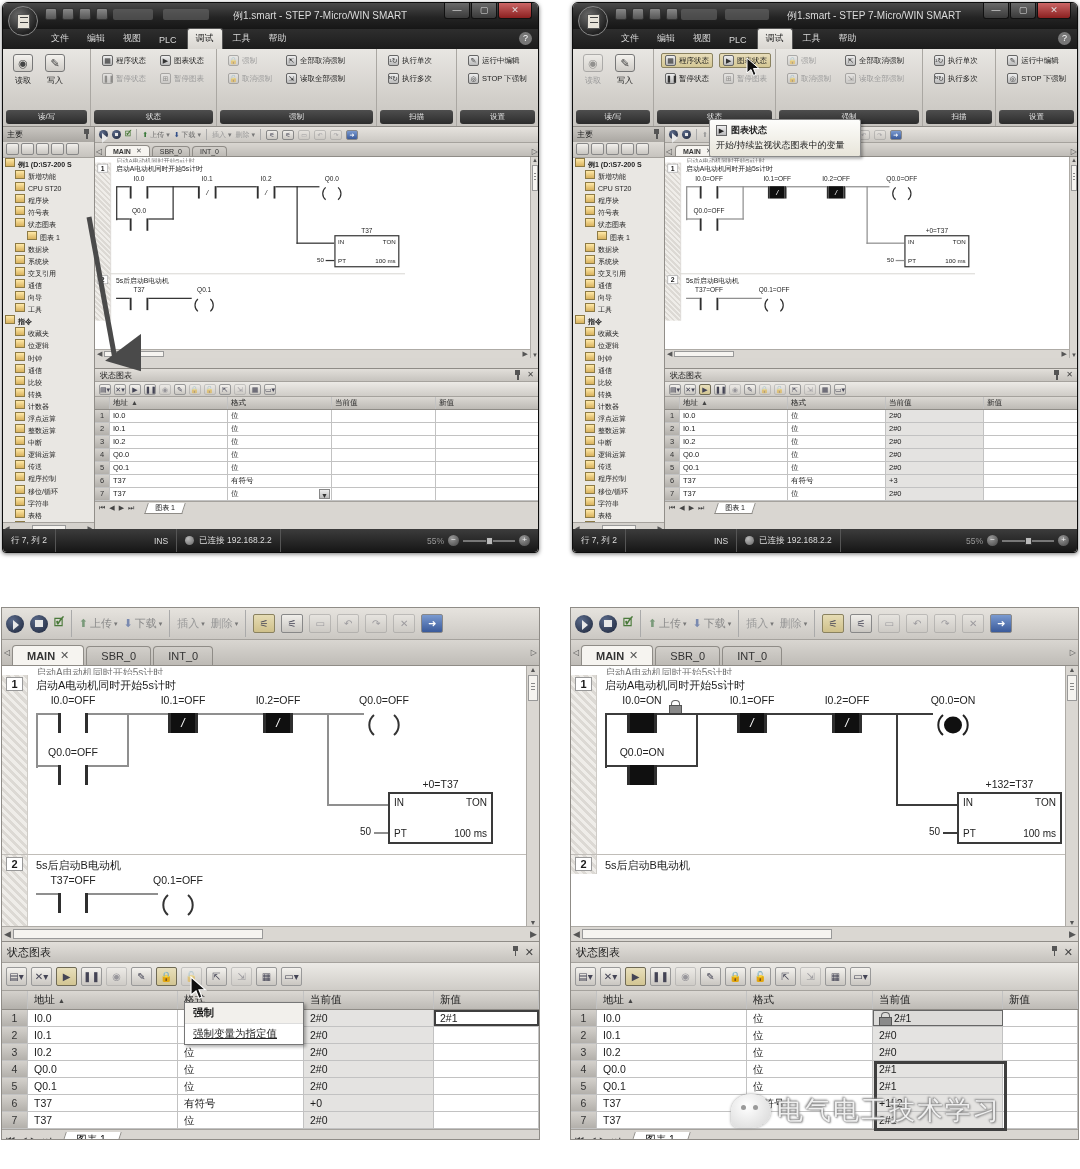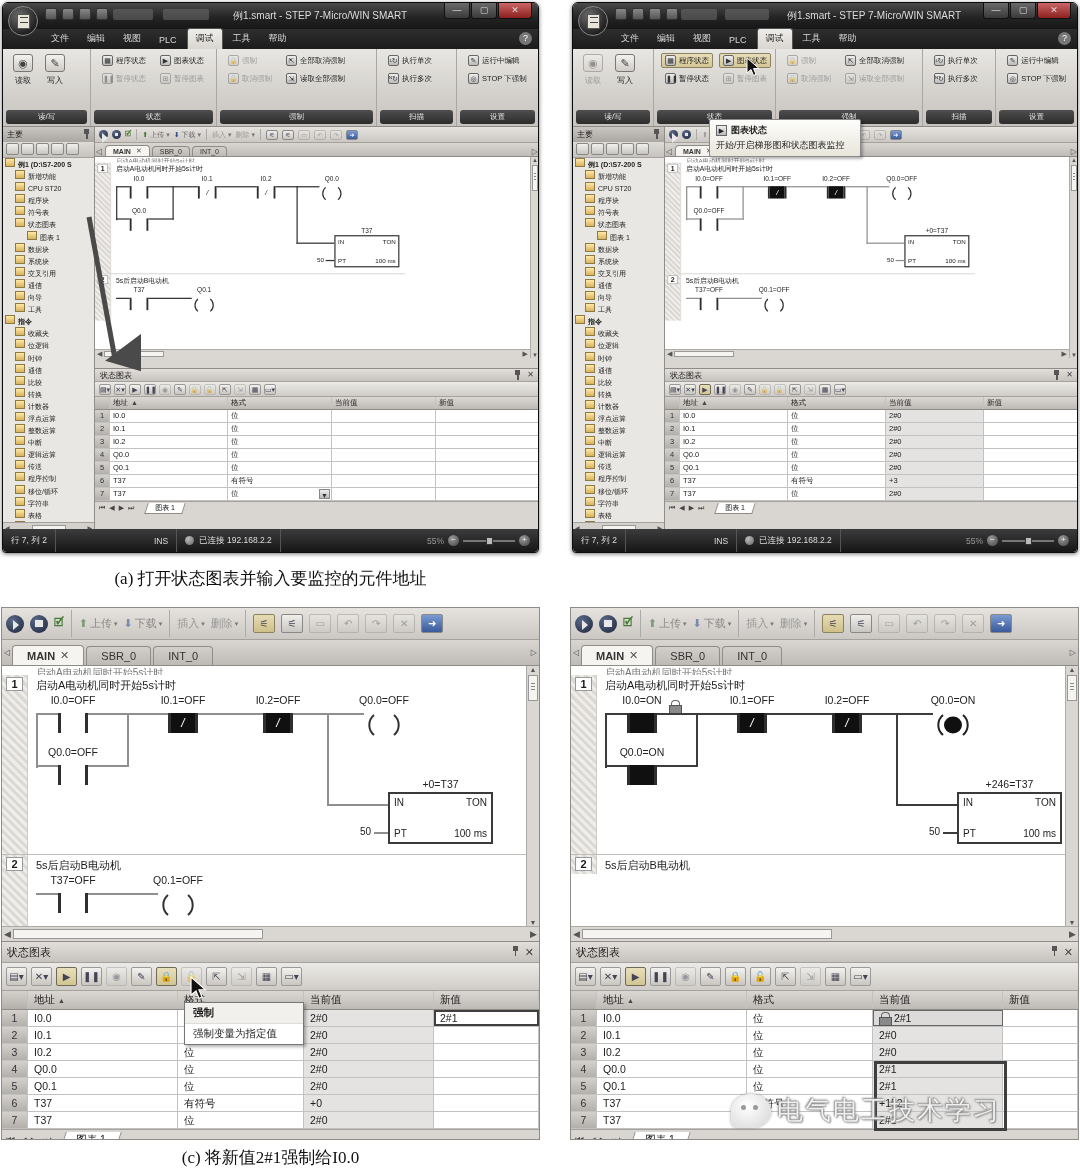--- a/index.html
+++ b/index.html
@@ -127,21 +127,21 @@
   .zbtn{width:11px;height:11px;border-radius:50%;background:radial-gradient(circle at 35% 30%,#999,#444);color:#eee;font-size:8px;line-height:10px;text-align:center;}
   .ztrack{width:52px;height:2px;background:#777;position:relative;}
   .zthumb{position:absolute;left:45%;top:-3px;width:7px;height:8px;background:#bbb;border:1px solid #333;}
   
   .cursor{position:absolute;z-index:60;}
   .tip{position:absolute;z-index:55;background:linear-gradient(#fdfdfb,#e8e5da);border:1px solid #8a8a8a;border-radius:2px;box-shadow:2px 2px 3px rgba(0,0,0,.3);font-size:9px;color:#222;padding:4px 6px;}
   .tip .tt{font-weight:bold;display:flex;gap:4px;align-items:center;margin-bottom:2px;}
   .tip .ticon{width:11px;height:11px;border:1px solid #666;background:linear-gradient(#eee,#bbb);font-size:7px;line-height:10px;text-align:center;}
   .menu-tip{position:absolute;z-index:55;background:#fff;border:1px solid #777;box-shadow:2px 2px 3px rgba(0,0,0,.3);font-size:10.5px;}
   .menu-tip .mt1{font-weight:bold;padding:3px 8px;background:#f2f0ec;border-bottom:1px solid #ddd;}
-  .menu-tip .mt2{padding:3px 8px;color:#222;}
+  .menu-tip .mt2{padding:3px 8px;color:#222;text-decoration:underline;}
   .annarrow{position:absolute;z-index:50;}
   .selrect{position:absolute;border:3px solid #3f3f3f;z-index:40;pointer-events:none;}
   .focuscell{outline:2px solid #3f3f3f;outline-offset:-2px;background:#fff !important;}
   .lockcell{outline:1.5px solid #666;outline-offset:-1.5px;background:#dcdbd9 !important;}
   .watermark{position:absolute;z-index:70;display:flex;align-items:center;gap:6px;color:#efefef;text-shadow:0 0 1px #777,1px 1px 2px #888,-1px -1px 2px #888;font-size:26px;letter-spacing:2px;white-space:nowrap;}
   .wmicon{width:40px;height:34px;background:radial-gradient(circle at 40% 35%,#fff,#d5d5d5);border-radius:50% 50% 50% 20%;position:relative;box-shadow:0 0 3px #999;}
   .wmicon:before{content:"";position:absolute;left:10px;top:11px;width:5px;height:5px;border-radius:50%;background:#9a9a9a;box-shadow:12px 0 #9a9a9a;}
   .caption{position:absolute;font-family:"Liberation Serif","DejaVu Serif",serif;font-size:17px;color:#111;text-align:center;white-space:nowrap;}
   
   .topwin .edtb{height:16px;font-size:7px;}
@@ -753,21 +753,21 @@
 
     <svg class="cursor" style="left:173px;top:54px;" width="16" height="20">
         <path d="M1,1 L1,16 L5,12.5 L7.5,18.5 L10,17.3 L7.5,11.5 L13,11.5 Z" fill="#111" stroke="#fff" stroke-width="1"></path>
       </svg>
 
     <div class="tip" style="left:136px;top:116px;width:152px;">
       <div class="tt">
           <span class="ticon">▶</span>
           <span>图表状态</span>
         </div>
-      <div>开始/开启梯形图和状态图表监控</div>
+      <div>开始/持续监视状态图表中的变量</div>
     </div>
 
     <div class="tree" style="left:0;top:124px;width:92px;height:404px;">
       <div class="thead">
           <span>主要</span>
           <span class="pinico"></span>
         </div>
       <div class="ticons">
           <i></i>
           <i></i>
@@ -1059,21 +1059,20 @@
           <span>55%</span>
           <span class="zbtn">−</span>
           <span class="ztrack">
             <span class="zthumb"></span>
           </span>
           <span class="zbtn">+</span>
         </span>
     </div>
   </div>
 
-  <div class="caption" style="left:2px;top:567px;width:537px;">(a) 打开状态图表并输入要监控的元件地址</div>
 
   <div class="crop pbc pc" style="left:1px;top:607px;width:539px;height:533px;">
     <div class="edtb">
       <span class="circ play"></span>
       <span class="circ stop"></span>
       <span class="chk">🗹</span>
       <span class="sep"></span>
       <span class="updn" style="color:#8a8a8a;">
           <span style="color:#7a9a7a;">⬆</span>
           <span>上传</span>
@@ -1400,21 +1399,21 @@
             <span class="cl" style="left:45px;top:52px;">Q0.0=ON</span>
             <i class="w" style="left:8px;top:71px;width:22px;height:2px;"></i>
             <div class="ct" style="left:30px;top:81px;">
                 <i class="b l"></i>
                 <i class="mid fill"></i>
                 <i class="b r"></i>
               </div>
             <i class="w" style="left:60px;top:71px;width:41px;height:2px;"></i>
             <i class="w" style="left:299px;top:19px;width:2px;height:93px;"></i>
             <i class="w" style="left:299px;top:110px;width:61px;height:2px;"></i>
-            <span class="tl" style="left:360px;top:84px;width:105px;">+246=T37</span>
+            <span class="tl" style="left:360px;top:84px;width:105px;">+132=T37</span>
             <div class="tbox" style="left:360px;top:98px;width:105px;height:52px;">
               <span class="tin">IN</span>
                 <span class="tty">TON</span>
               <span class="tpt">PT</span>
                 <span class="tun">100 ms</span>
             </div>
             <span class="tpre" style="left:332px;top:132px;">50</span>
             <i class="w" style="left:346px;top:138px;width:14px;height:2px;"></i>
           </div>
         </div>
@@ -1527,15 +1526,14 @@
           <span>⏭</span>
         <span class="sheettab"><span>图表 1</span></span>
       </div>
     </div>
     <div class="watermark" style="left:160px;top:485px;">
       <span class="wmicon"></span>
       <span>电气电工技术学习</span>
     </div>
   </div>
 
-  <div class="caption" style="left:1px;top:1146px;width:539px;">(c) 将新值2#1强制给I0.0</div>
 
 </div>
 
 </body></html>

